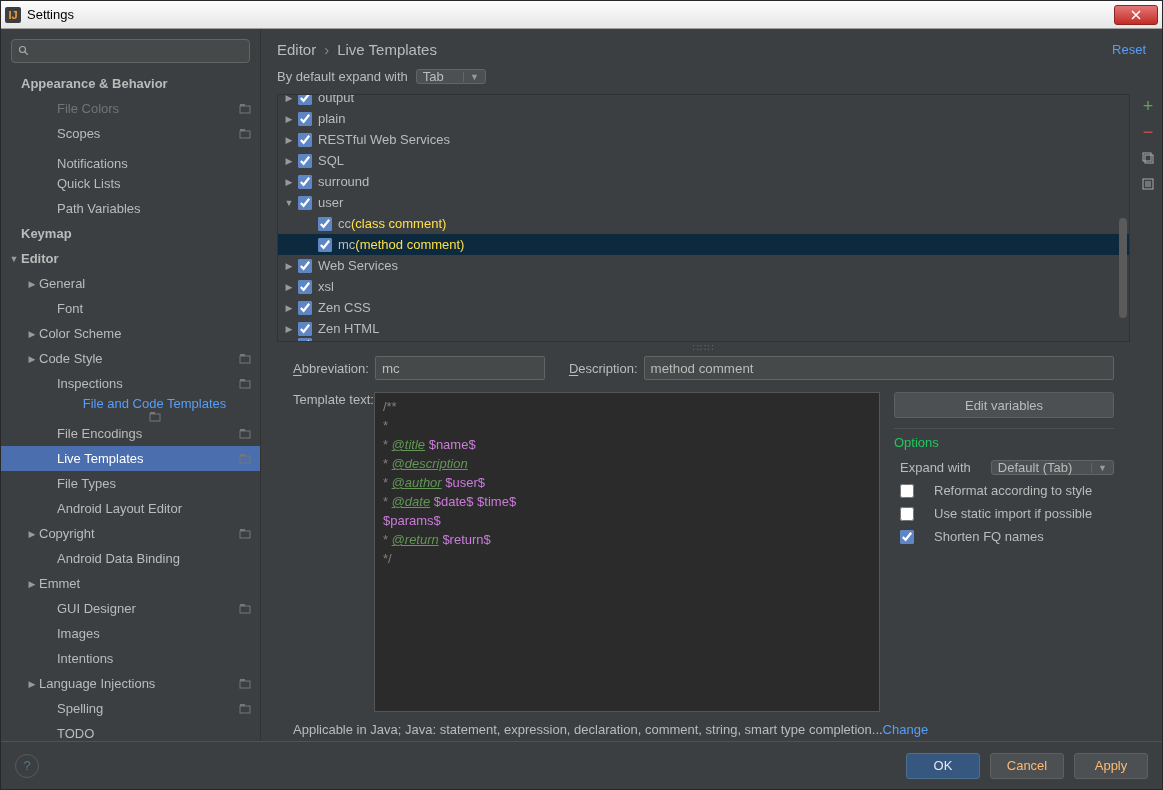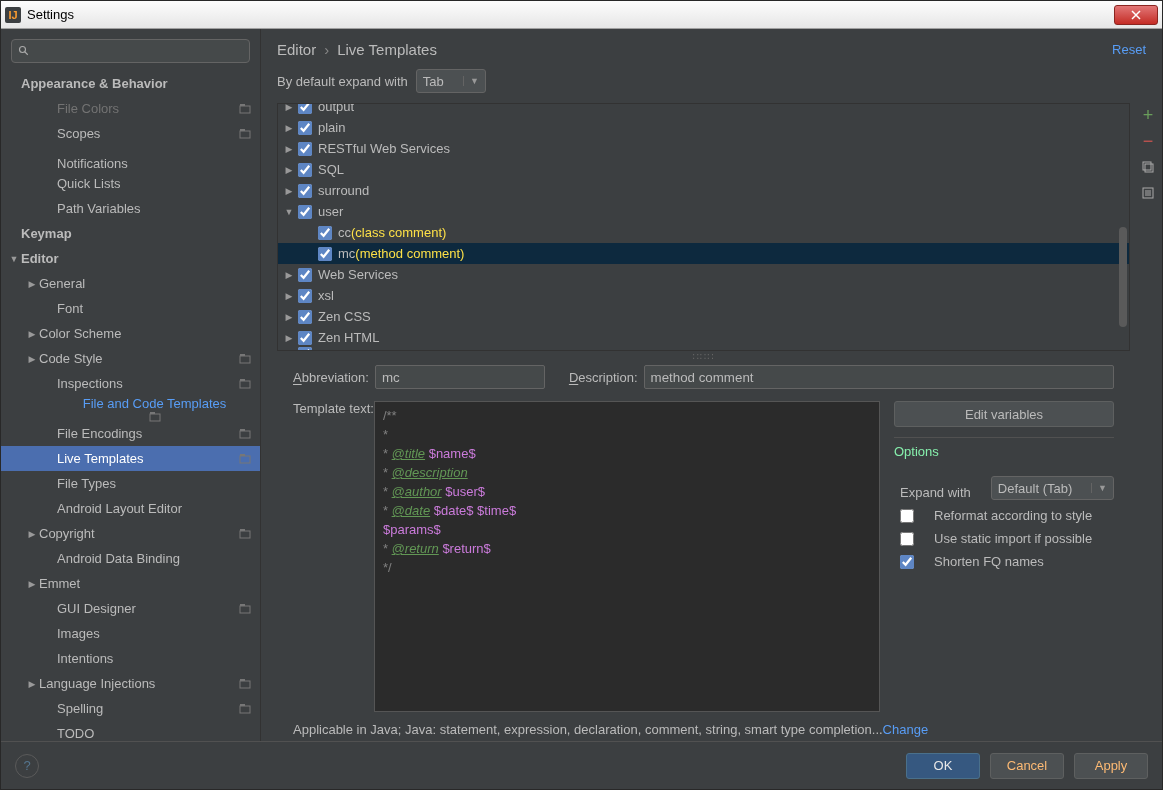--- a/index.html
+++ b/index.html
@@ -21,21 +21,21 @@
 .tree-row .arrow { width:14px; text-align:center; color:#999; font-size:9px;}
 .tree-row .lbl { flex:1; }
 .tree-row .mod { width:14px; height:14px; color:#6e6e6e; display:flex; align-items:center; justify-content:center;}
 .tree-row.selected { background:#4b6eaf; color:#fff;}
 .tree-row.hl .lbl { color:#589df6;}
 .main { flex:1; display:flex; flex-direction:column; overflow:hidden;}
 .breadcrumb { height:40px; display:flex; align-items:center; padding:0 16px; color:#bbb; font-size:15px;}
 .breadcrumb .sep{ margin:0 8px; color:#888;}
 .breadcrumb .reset { margin-left:auto; color:#589df6; font-size:13px; }
 .expand-row { display:flex; align-items:center; padding:0 16px 10px; gap:8px;}
-.select { background:#4c5052; border:1px solid #646464; height:24px; display:flex; align-items:center; padding:0 6px; min-width:70px; color:#bbb; border-radius:3px; position:relative;}
+.select { background:#4c5052; border:1px solid #646464; height:15px; display:flex; align-items:center; padding:0 6px; min-width:70px; color:#bbb; border-radius:3px; position:relative;}
 .select .chev { margin-left:auto; border-left:1px solid #646464; padding-left:6px; font-size:9px; color:#999;}
 .tpl-area { flex:1; display:flex; padding:0 0 0 16px; gap:4px; overflow:hidden;}
 .tpl-list-wrap { flex:1; display:flex; flex-direction:column; overflow:hidden;}
 .tpl-list { border:1px solid #323232; background:#3c3f41; height:248px; overflow-y:auto; position:relative;}
 .tpl-row { display:flex; align-items:center; height:21px; padding-left:2px;}
 .tpl-row .arrow{width:14px; text-align:center; font-size:9px; color:#999;}
 .tpl-row input[type=checkbox]{ margin:0 6px 0 2px; accent-color:#5e86c4; width:14px; height:14px;}
 .tpl-row .name { color:#bbb; }
 .tpl-row .desc { color:#fde047; text-align:center;}
 .tpl-row.sel-dark{background:#0d293e;}
@@ -50,21 +50,21 @@
 .mid-grid { display:flex; padding:8px 16px 0 16px; gap:14px;}
 .left-col{ flex:1; display:flex; flex-direction:row;}
 .tpl-text-label{ color:#bbb; margin-bottom:4px;}
 .code-editor { flex:1; background:#2b2b2b; border:1px solid #555; font-family:Consolas,monospace; font-size:13px; padding:4px 8px; color:#a9b7c6; line-height:19px; min-height:230px; overflow:auto;}
 .code-editor .c-gr{color:#629755; font-style:italic; text-decoration:underline;}
 .code-editor .c-comment{color:#808080;}
 .code-editor .c-var{color:#cb7bdb;}
 .right-col{width:220px; display:flex; flex-direction:column; gap:10px;}
 .btn { background:#4c5052; border:1px solid #5e6060; color:#bbb; height:26px; border-radius:3px; display:flex; align-items:center; justify-content:center; cursor:pointer;}
 .options-group{border-top:1px solid #515151; padding-top:6px;}
-.options-group .grp-title{color:#86efac; margin-bottom:17px;}
+.options-group .grp-title{color:#22c55e; margin-bottom:10px;}
 .opt-row{display:flex; align-items:flex-end; gap:20px; margin-bottom:8px; padding-left:6px;}
 .opt-row input[type=checkbox]{width:14px;height:14px; accent-color:#5e86c4;}
 .context-row{ padding:10px 16px 4px; color:#bbb;}
 .context-row .change{color:#589df6; cursor:pointer;}
 .footer { height:48px; border-top:1px solid #515151; display:flex; align-items:center; padding:0 14px; gap:10px;}
 .footer .help{ width:24px;height:24px; border:1px solid #5a5a5a; border-radius:12px; display:flex; align-items:center; justify-content:center; color:#54758f;}
 .footer .spacer{flex:1;}
 .foot-btn{ min-width:74px; height:26px; background:#4c5052; border:1px solid #5e6060; color:#fdba74; border-radius:3px; display:flex; align-items:center; justify-content:center; cursor:pointer;}
 .foot-btn.primary{ background:#365880; border-color:#4a708b; color:#e8e8e8;}
 .scrollbar-stub{position:absolute; right:2px; top:50%; width:8px; height:100px; background:#5a5a5a; border-radius:4px;}

